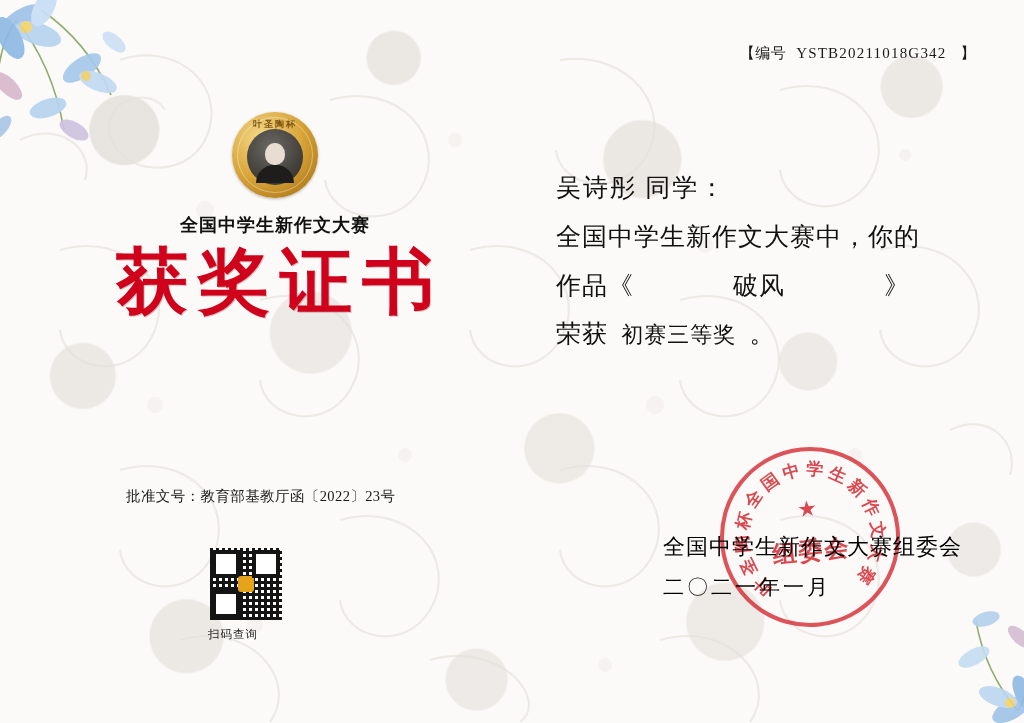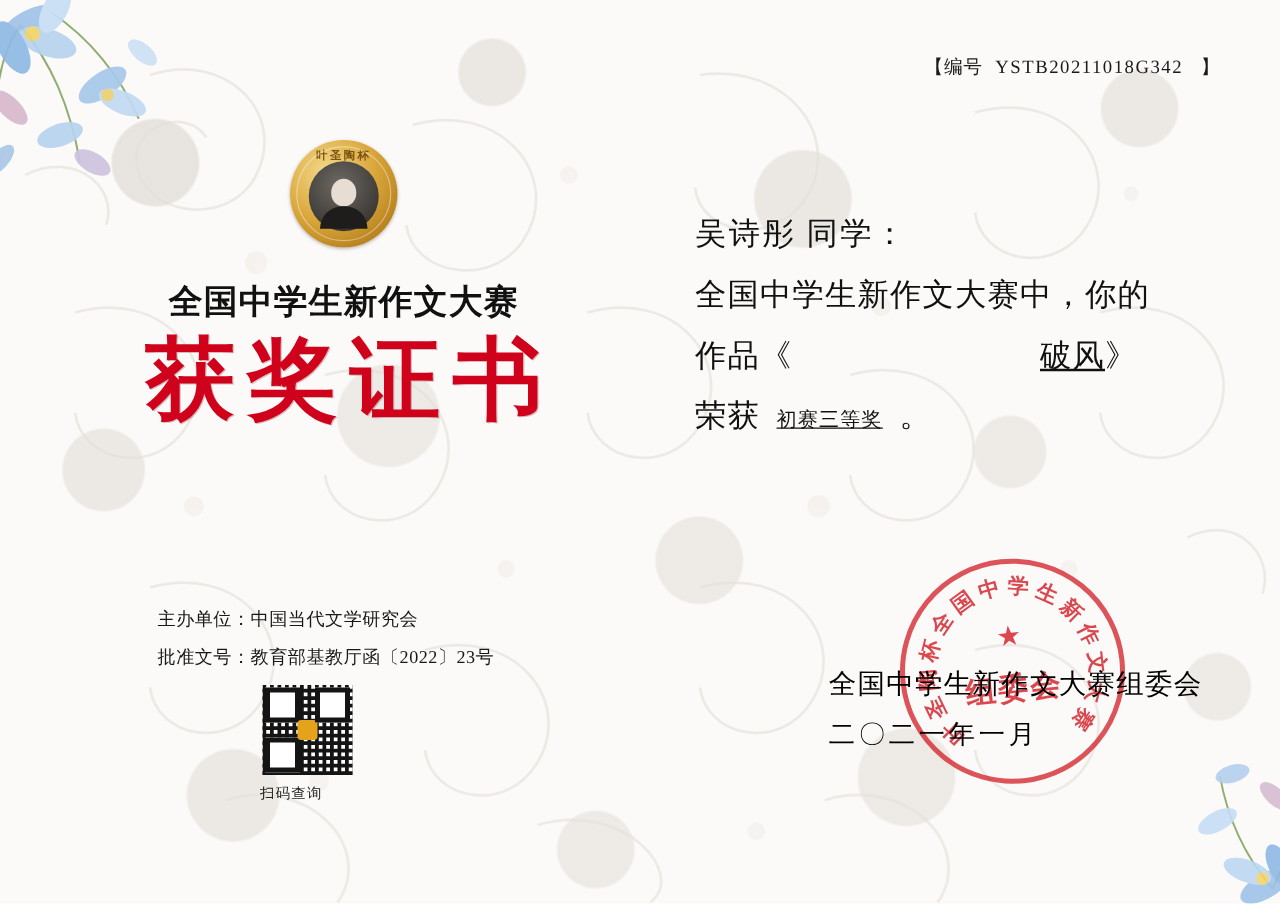--- a/index.html
+++ b/index.html
@@ -137,22 +137,22 @@
     left: 0;
     right: 0;
     text-align: center;
     font-size: 9px;
     color: #7d5410;
     letter-spacing: 2px;
     font-weight: bold;
   }
 
   .contest-name {
-    margin-top: 25px;
-    font-size: 27px;
+    margin-top: 15px;
+    font-size: 18px;
     font-weight: bold;
     color: #111111;
     letter-spacing: 1px;
     font-family: "DejaVu Sans", "Liberation Sans", sans-serif;
   }
   .award-title {
     margin-top: 2px;
     font-size: 72px;
     font-weight: bold;
     color: #d0021b;
@@ -239,28 +239,26 @@
     color: #111111;
     line-height: 1.95;
     letter-spacing: 1px;
   }
   .body-line { white-space: nowrap; }
   .line-indent { padding-left: 52px; }
   .recipient { letter-spacing: 2px; }
   .work-title {
     display: inline-block;
     min-width: 250px;
-    text-align: right;
-    text-decoration: underline;
+    text-align: center;
   }
   .award-level {
-    font-size: 16px;
+    font-size: 22px;
     letter-spacing: 1px;
     padding: 0 6px;
-    text-decoration: underline;
   }
 
   
   .signature {
     position: absolute;
     right: 74px;
     bottom: 116px;
     text-align: left;
     font-size: 22px;
     color: #000000;
@@ -402,21 +400,20 @@
   <div class="left-block">
     <div class="medal">
       <div class="medal-top-text">叶圣陶杯</div>
       <div class="medal-portrait"></div>
     </div>
     <div class="contest-name">全国中学生新作文大赛</div>
     <div class="award-title">获奖证书</div>
   </div>
 
   <div class="org-info">
-    <div>主办单位：中国当代文学研究会</div>
     <div>批准文号：教育部基教厅函〔2022〕23号</div>
   </div>
 
   <div class="qr-wrap">
     <div class="qr-code">
       <div class="qr-bl"></div>
       <div class="qr-center"></div>
     </div>
     <div class="qr-label">扫码查询</div>
   </div>

